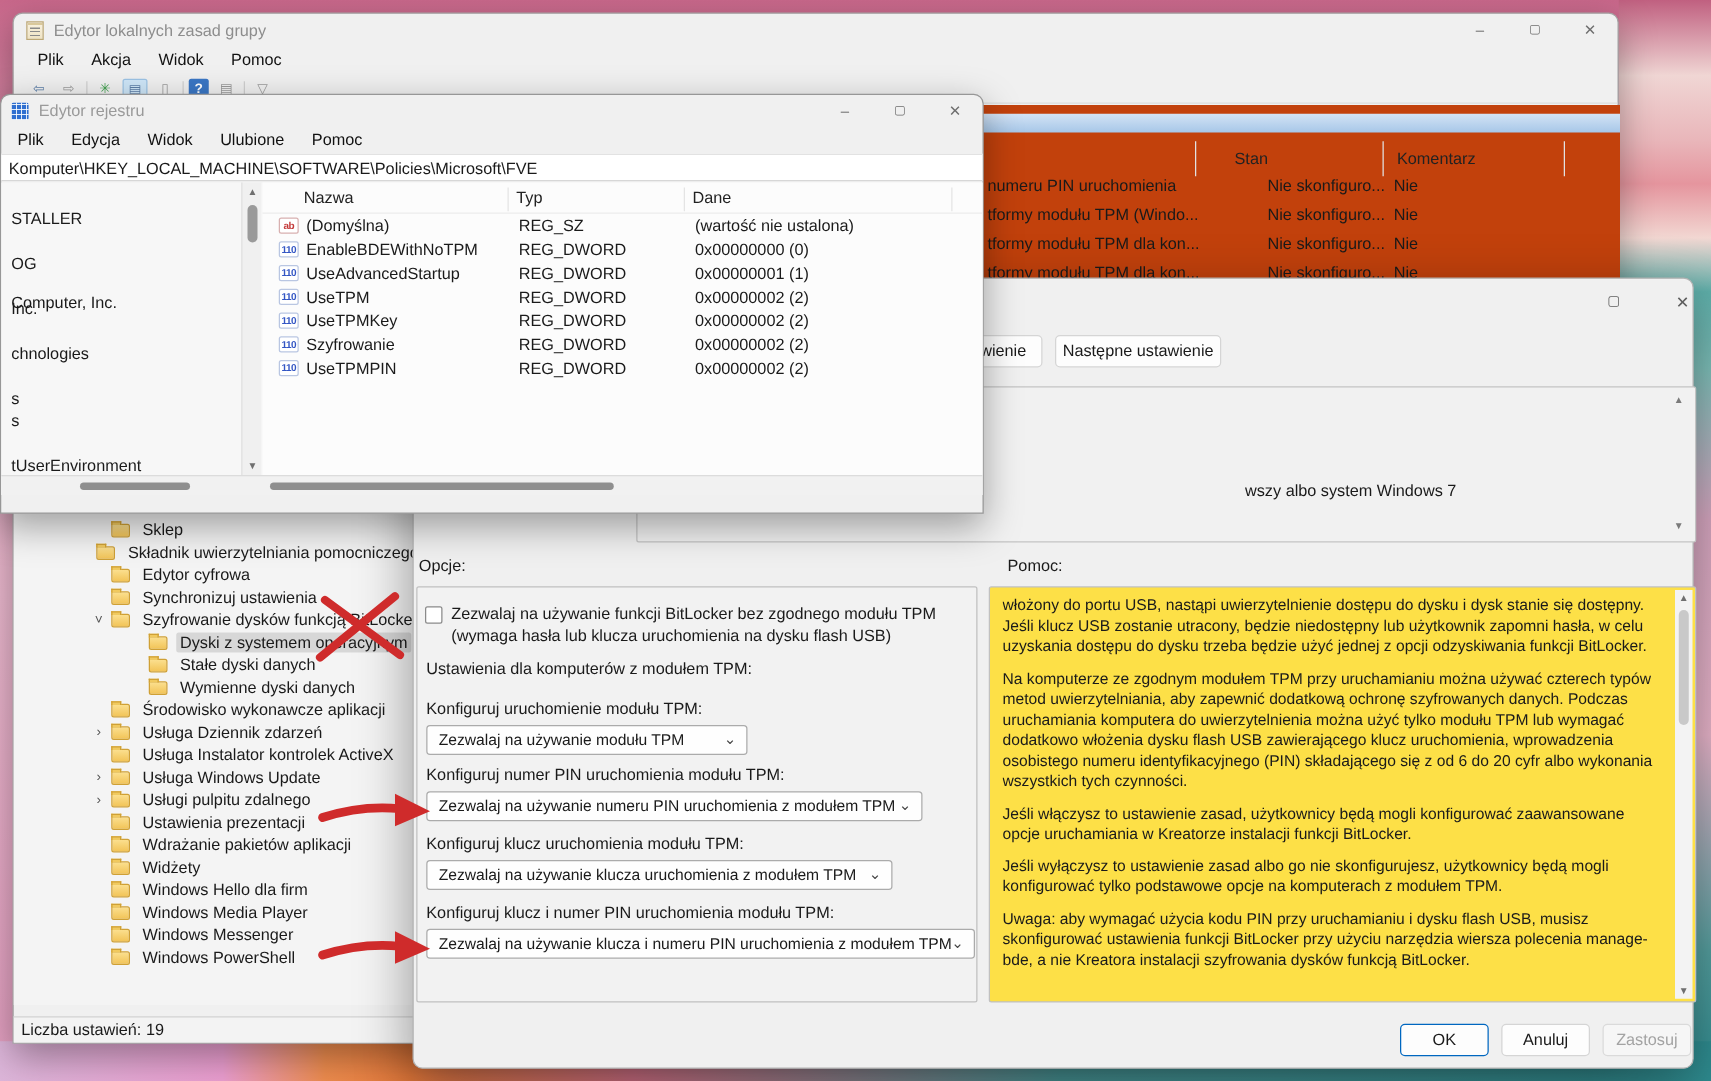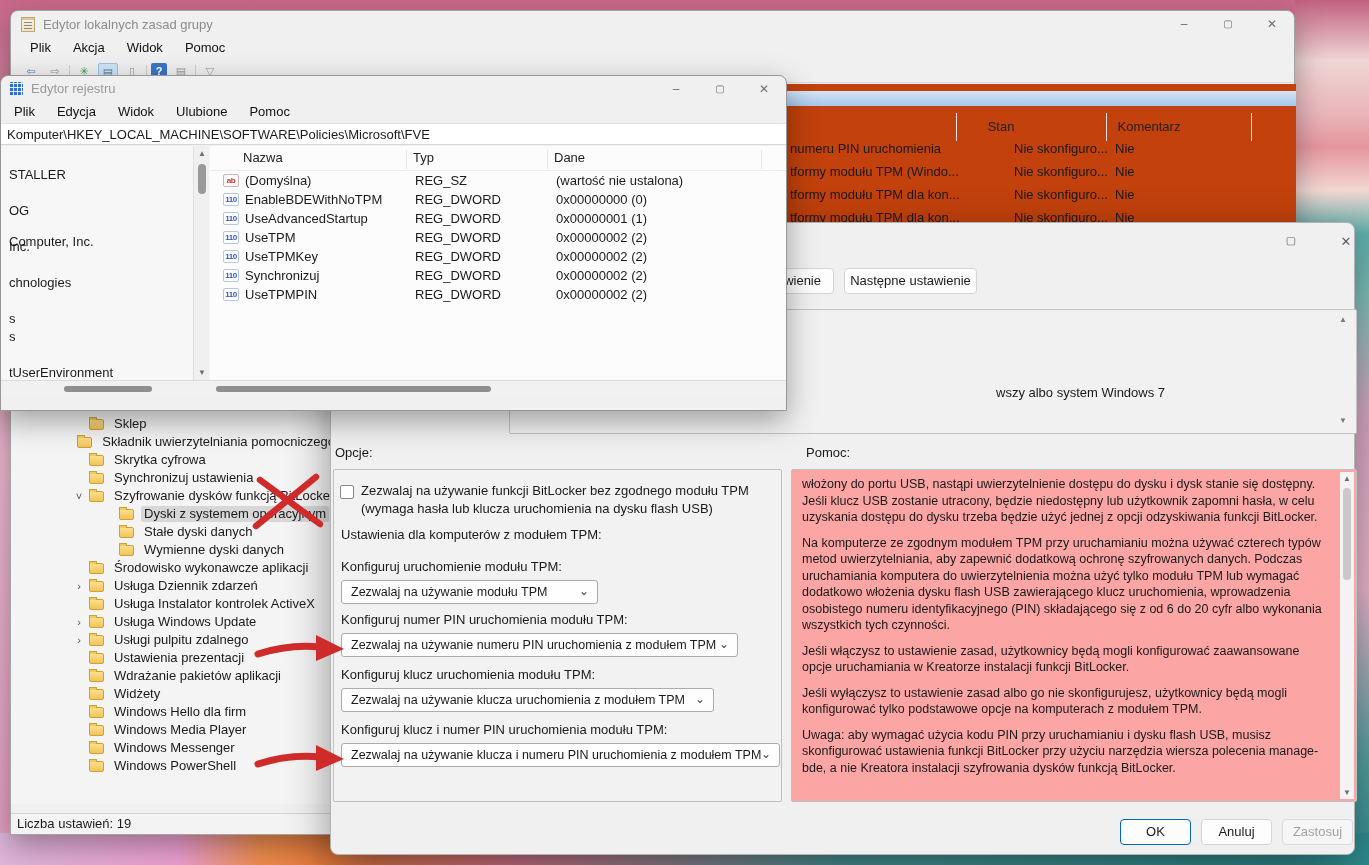--- a/index.html
+++ b/index.html
@@ -109,21 +109,21 @@
   #next-btn { left:513px; top:45px; width:133px; height:26px; }
   #sup-box { left:178px; top:86px; width:848px; height:125px; border:1px solid #c3c3c3; border-radius:2px; background:#f1f1f1; }
   #sup-text { left:665px; top:162px; white-space:nowrap; }
   #sup-up { left:1008px; top:92px; font-size:8px; color:#7a7a7a; }
   #sup-down { left:1008px; top:193px; font-size:8px; color:#7a7a7a; }
   .sec-label { top:222px; }
   #lbl-opcje { left:4px; }
   #lbl-pomoc { left:475px; }
   .group-box { top:246px; height:333px; border:1px solid #c0c0c0; border-radius:2px; }
   #opt-box { left:2px; width:449px; background:#f2f2f2; }
-  #help-box { left:460px; width:566px; background:#fca5a5; }
+  #help-box { left:460px; width:566px; background:#fde047; }
 
   #chk-row { left:6px; top:12px; width:430px; display:flex; }
   #chk-box { width:14px; height:14px; background:#fff; border:1px solid #8a8a8a; border-radius:2px; margin-top:3px; flex:none; }
   #chk-lines { margin-left:7px; line-height:18px; }
   #tpm-header { left:7px; top:57px; }
   #opt-fields { left:0; top:0; width:449px; height:333px; }
   .opt-field { position:absolute; left:7px; }
   .opt-field:nth-child(1){ top:89px; }
   .opt-field:nth-child(2){ top:142px; }
   .opt-field:nth-child(3){ top:197px; }
@@ -196,21 +196,21 @@
           <span class="tree-label">Sklep</span>
         </div>
         <div class="tree-row indent-1">
           <span class="chev"></span>
           <span class="folder-icon"></span>
           <span class="tree-label">Składnik uwierzytelniania pomocniczego</span>
         </div>
         <div class="tree-row indent-1">
           <span class="chev"></span>
           <span class="folder-icon"></span>
-          <span class="tree-label">Skrytka cyfrowa</span>
+          <span class="tree-label">Edytor cyfrowa</span>
         </div>
         <div class="tree-row indent-1">
           <span class="chev"></span>
           <span class="folder-icon"></span>
           <span class="tree-label">Synchronizuj ustawienia</span>
         </div>
         <div class="tree-row indent-1">
           <span class="chev">˅</span>
           <span class="folder-icon"></span>
           <span class="tree-label">Szyfrowanie dysków funkcją BitLocker</span>
@@ -477,21 +477,21 @@
             <span class="r-data">0x00000002 (2)</span>
           </div>
           <div class="r-row">
             <span class="r-icon icon-dword"></span>
             <span class="r-name">UseTPMKey</span>
             <span class="r-type">REG_DWORD</span>
             <span class="r-data">0x00000002 (2)</span>
           </div>
           <div class="r-row">
             <span class="r-icon icon-dword"></span>
-            <span class="r-name">Synchronizuj</span>
+            <span class="r-name">Szyfrowanie</span>
             <span class="r-type">REG_DWORD</span>
             <span class="r-data">0x00000002 (2)</span>
           </div>
           <div class="r-row">
             <span class="r-icon icon-dword"></span>
             <span class="r-name">UseTPMPIN</span>
             <span class="r-type">REG_DWORD</span>
             <span class="r-data">0x00000002 (2)</span>
           </div>
         </div>

